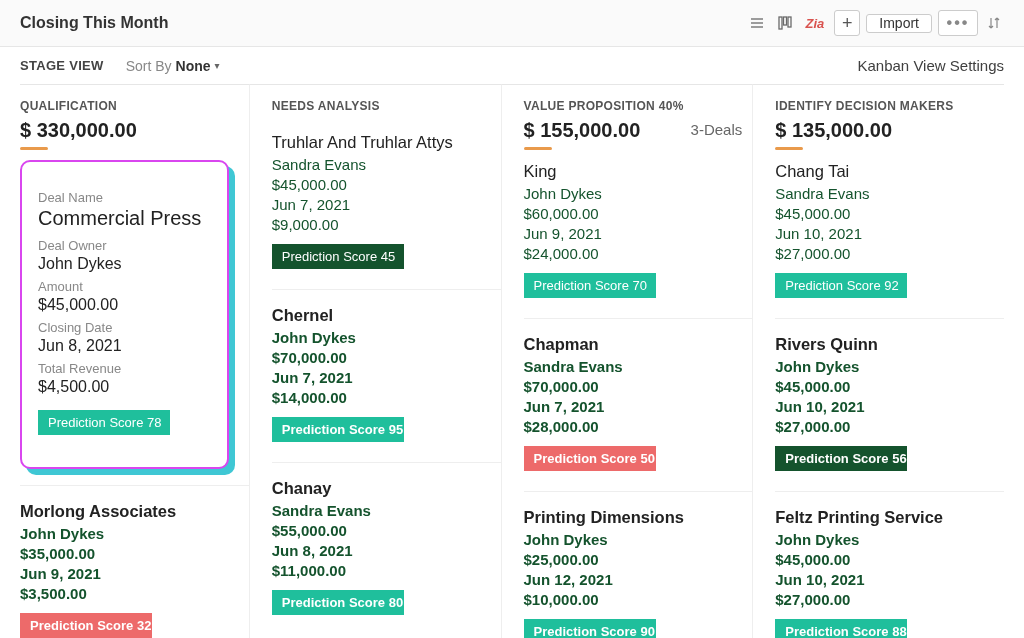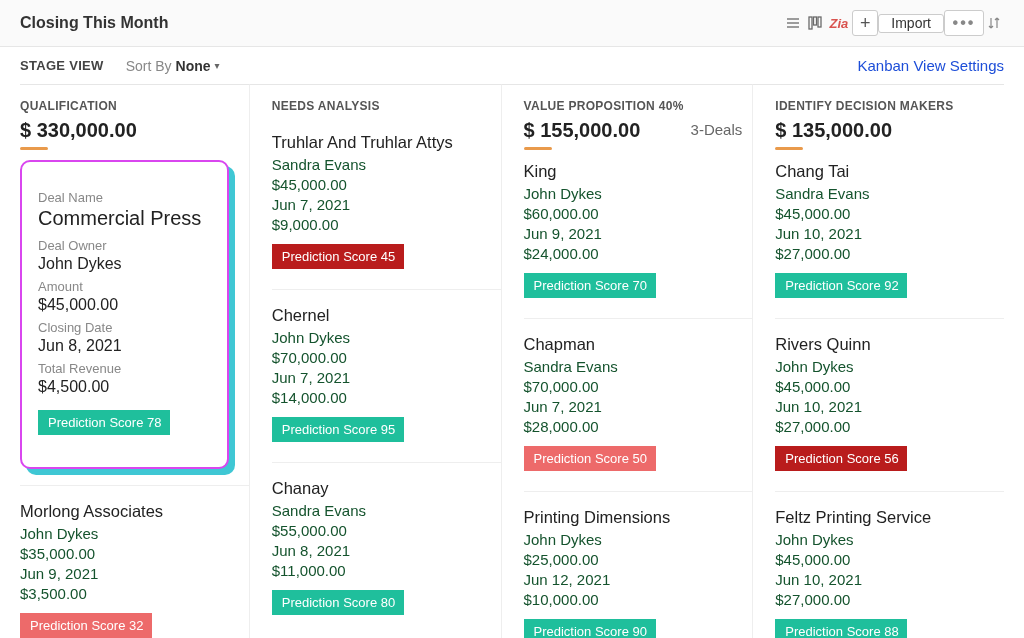--- a/index.html
+++ b/index.html
@@ -20,20 +20,21 @@
       background: #fafafa;
     }
     .topbar .title {
       font-size: 16px;
       font-weight: 600;
       color: #333;
     }
     .topbar-right {
       display: flex;
       align-items: center;
+      gap: 6px;
     }
     .icon-btn, .icon-toggle {
       display: inline-flex;
       align-items: center;
       justify-content: center;
       width: 22px;
       height: 22px;
       color: #6a6a6a;
       cursor: pointer;
     }
@@ -113,21 +114,21 @@
       font-size: 14px;
       color: #555;
       display: inline-flex;
       align-items: center;
       gap: 4px;
     }
     .sortby .lbl { color: #888; }
     .sortby .val { font-weight: 600; color: #333; }
     .chev { font-size: 10px; color: #666; }
     .kanban-link {
-      color: #1d4ed8;
+      color: #404040;
       font-size: 15px;
       cursor: pointer;
     }
     
     .board {
       display: flex;
       align-items: stretch;
       padding: 0 20px 20px 20px;
       gap: 0;
     }
@@ -178,20 +179,21 @@
       color: #666;
     }
     .card {
       padding: 2px 2px 8px 0;
       margin-bottom: 8px;
     }
     .divider-top {
       border-top: 1px solid #eee;
       padding-top: 16px;
       margin-top: 4px;
+      font-weight: bold;
     }
     .dname {
       font-size: 16.5px;
       color: #222;
       margin-bottom: 4px;
     }
     .downer, .damt, .ddate, .drev {
       font-size: 15px;
       color: #14532d;
       margin-bottom: 3px;
@@ -200,21 +202,21 @@
       display: inline-block;
       color: #fff;
       font-size: 13px;
       padding: 5px 10px;
       margin-top: 8px;
       max-width: 132px;
       overflow: hidden;
       white-space: nowrap;
     }
     .b-green  { background: #1fbf9c; }
-    .b-orange { background: #b91c1c; }
+    .b-orange { background: #14532d; }
     .b-red    { background: #ed6a6a; }
     
     .feature-card {
       border: 2px solid #d946ef;
       border-radius: 10px;
       box-shadow: 6px 6px 0 #3fc7d4;
       padding: 28px 16px;
       margin: 0 20px 16px 0;
       background: #fff;
     }

